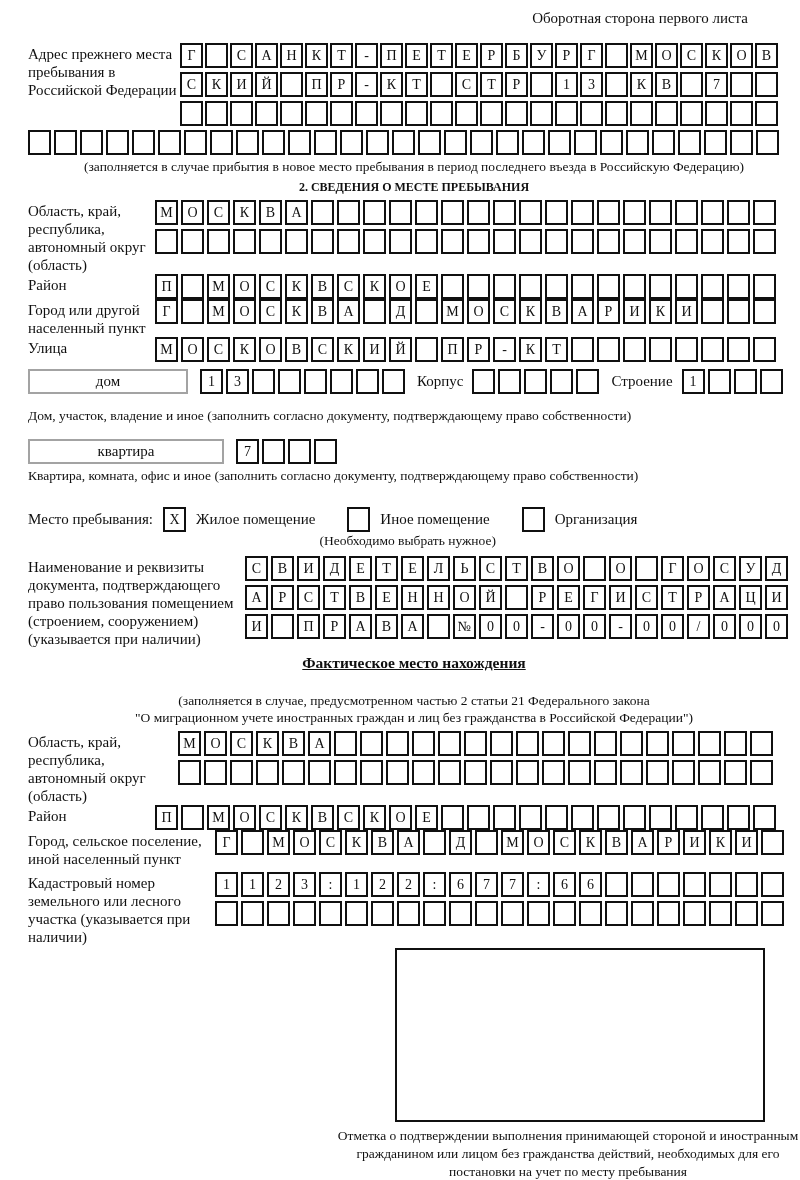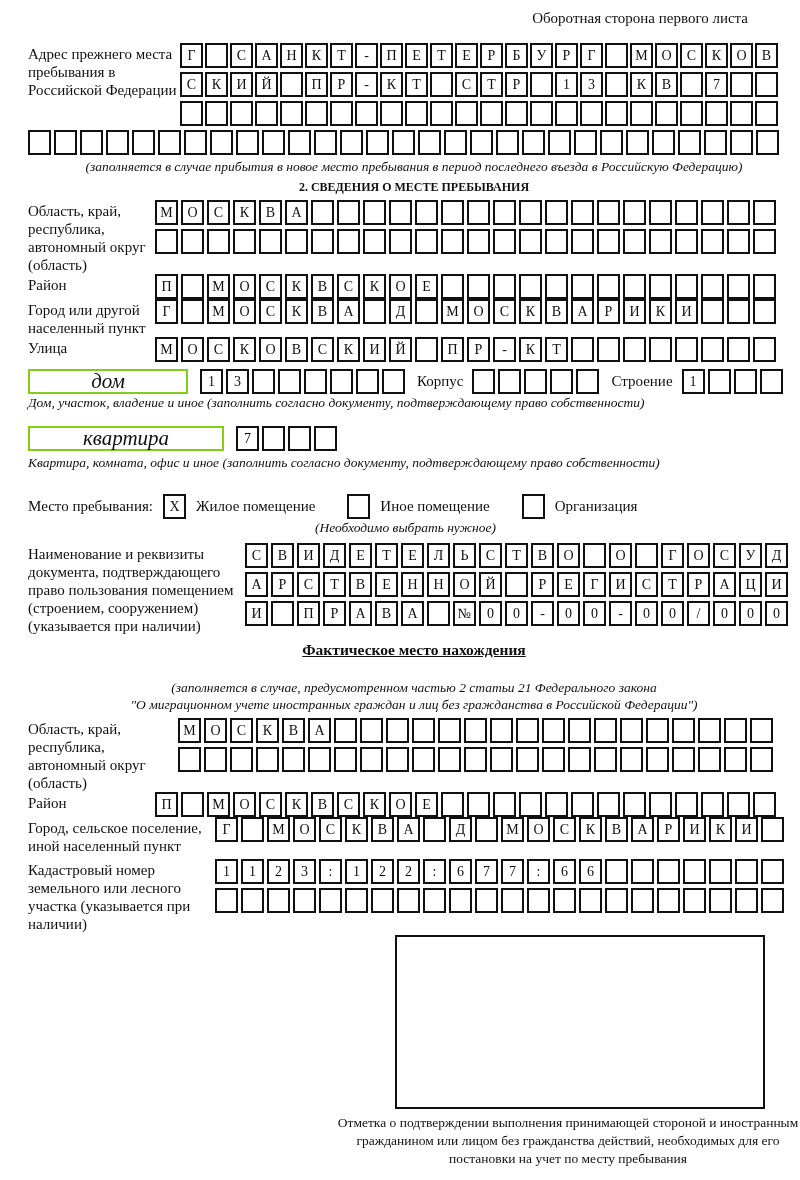--- a/index.html
+++ b/index.html
@@ -17,44 +17,44 @@
 
   .rows { display:flex; flex-direction:column; gap:4px; }
   .brow { display:flex; }
   .cell {
     flex:0 0 auto; box-sizing:content-box;
     width:19px; height:21px; border:2px solid #101010; margin-right:3px;
     font-size:14px; line-height:21px; text-align:center; overflow:hidden;
   }
   .tight .cell { margin-right:2px; }
 
-  .note { font-size:13.5px; line-height:17px;font-style:italic; }
+  .note { font-size:13.5px; line-height:17px; }
   .center { text-align:center; }
   .sec-title { font-weight:bold; font-size:12px; text-align:center; }
 
   .widebox {
-    flex:0 0 auto; box-sizing:content-box; height:21px; border:2px solid #84cc16;
-    line-height:21px; text-align:center; font-size:21px;font-style:italic;
+    flex:0 0 auto; box-sizing:content-box; height:21px; border:2px solid #a3a3a3;
+    line-height:21px; text-align:center; font-size:15px;
   }
   #housebox { width:156px; margin-right:12px; }
   #aptbox   { width:192px; margin-right:12px; }
   .inline-label { flex:0 0 auto; font-size:15px; line-height:25px; margin:0 9px; }
 
   .place-row { display:flex; align-items:center; font-size:15px; }
   .cb {
     flex:0 0 auto; box-sizing:content-box; width:19px; height:21px;
     border:2px solid #101010; text-align:center; line-height:21px; font-size:14px;
     margin:0 10px 0 10px;
   }
   .cb.gap { margin-left:32px; }
 
   #f-prev{margin-top:16px} #overflow-row{margin-top:4px} #prev-note{margin-top:3px}
   #sec2-title{margin-top:5px} #f-region{margin-top:5px}
   #f-district,#f-city,#f-street{margin-top:0}
-  #f-house{margin-top:7px} #house-cap{margin-top:0}
+  #f-house{margin-top:7px} #house-cap{margin-top:13px}
   #f-apt{margin-top:15px} #apt-cap{margin-top:3px}
   #f-place{margin-top:23px}
   #place-note{margin-left:178px; width:290px; text-align:right;}
   #f-doc{margin-top:7px}
   #al-title{margin-top:6px; font-size:15.5px;text-decoration:underline;}
   #al-note{margin-top:20px}
   #f-region2{margin-top:5px} #f-district2,#f-city2{margin-top:0} #f-cad{margin-top:4px}
   #stamp { margin-top:2px; margin-left:367px; width:366px; height:170px;
            border:2px solid #101010; box-sizing:content-box; }
   #stamp-cap { margin-top:5px; margin-left:300px; width:480px;

